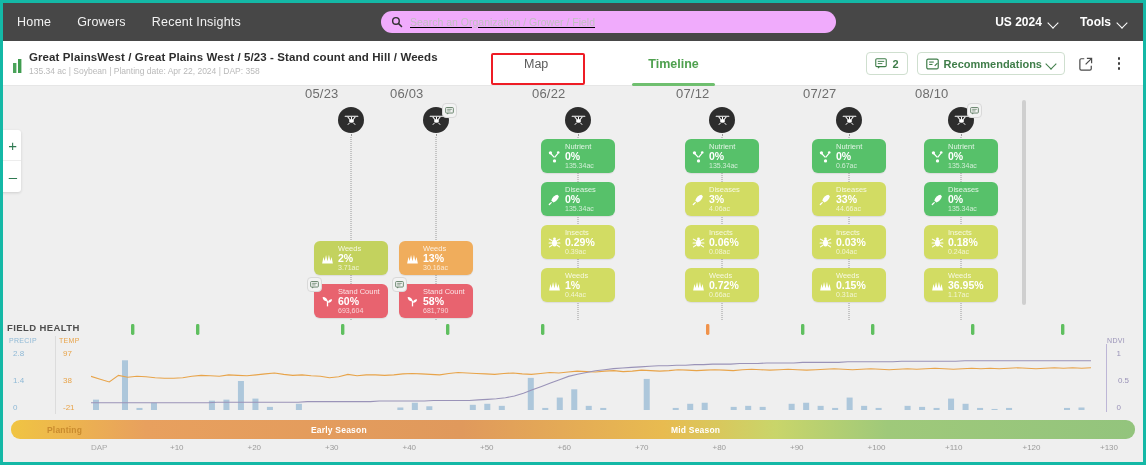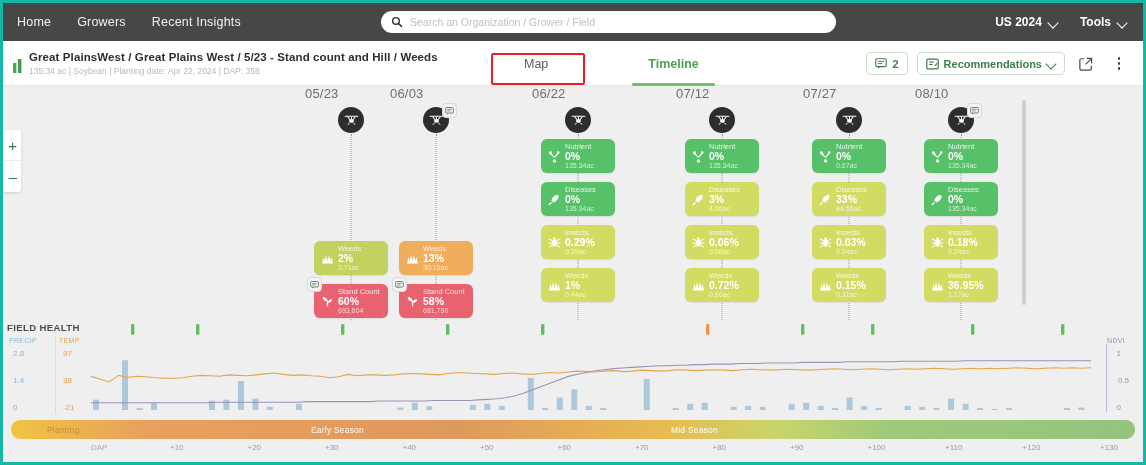--- a/index.html
+++ b/index.html
@@ -17,22 +17,23 @@
   .topnav {
     position: absolute; left: 0; top: 0; width: 100%; height: 38px;
     background: #474747; display: flex; align-items: center; padding: 0 14px;
   }
   .nav-link {
     color: #f2f2f2; font-size: 12.5px; margin-right: 26px;
     letter-spacing: .2px; cursor: pointer; white-space: nowrap;
   }
   .search-wrap {
     position: absolute; left: 378px; top: 8px; width: 455px; height: 22px;
-    background: #ffffff; border-radius: 11px; display: flex; align-items: center;
+    background: #f0abfc; border-radius: 11px; display: flex; align-items: center;
     padding: 0 10px;
+    text-decoration: underline;
   }
   .search-icon { width: 12px; height: 12px; flex: 0 0 12px; margin-right: 7px; }
   .search-input {
     border: none; outline: none; background: transparent; width: 100%;
     font-family: "Liberation Sans", sans-serif; font-size: 10.5px; color: #555;
   }
   .search-input::placeholder { color: #c0c0c0; }
   .nav-right { position: absolute; right: 16px; top: 0; height: 38px;
     display: flex; align-items: center; gap: 22px; }
   .nav-right .nav-drop {
@@ -175,21 +176,21 @@
 
   
   .season {
     position: absolute; left: 8px; right: 8px; top: 417px; height: 19px;
     border-radius: 9px; overflow: hidden; display: flex;
     background: linear-gradient(90deg,#f0c443 0%, #e8a05e 12%, #e0995c 40%,
                 #e8bb50 58%, #c9d56a 68%, #9fc97a 78%, #93c47d 100%);
   }
   .season span {
     position: absolute; font-size: 8.5px; color: #fff; top: 5px;
-    font-weight: normal; letter-spacing: .2px;
+    font-weight: bold; letter-spacing: .2px;
   }
   .season span.plant { color: #c98b2e; }
 
   .dapaxis { position: absolute; left: 0; right: 0; top: 438px; height: 20px; }
   .dapaxis span {
     position: absolute; font-size: 8px; color: #9b9b9b; top: 2px;
   }
   .dapaxis span.dap0 { color: #a8a8a8; }
 </style>
 </head>

